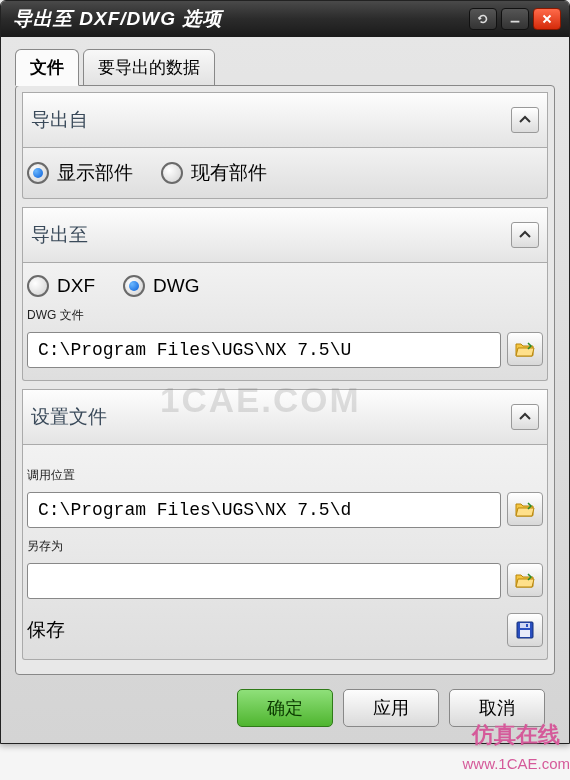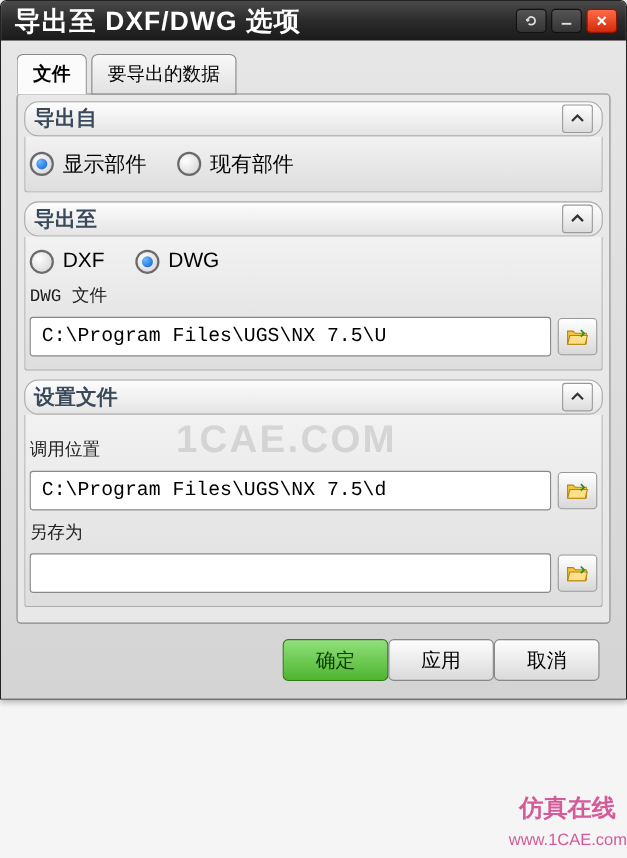--- a/index.html
+++ b/index.html
@@ -22,23 +22,24 @@
     height: 36px;
     background: linear-gradient(to bottom, #4a4a4a 0%, #2b2b2b 50%, #1a1a1a 100%);
     display: flex;
     align-items: center;
     padding: 0 8px 0 12px;
     border-radius: 5px 5px 0 0;
   }
   .title {
     color: #fff;
     font-weight: bold;
-    font-size: 24px;
+    font-size: 19px;
     flex: 1;
     letter-spacing: 1px;
+    font-style: italic;
   }
   .winbtn {
     width: 28px; height: 22px;
     margin-left: 4px;
     border-radius: 4px;
     display: flex; align-items: center; justify-content: center;
     cursor: pointer;
     background: linear-gradient(to bottom, #555, #333);
     border: 1px solid #111;
   }
@@ -70,23 +71,23 @@
   }
   .group {
     margin-bottom: 8px;
     border-radius: 3px;
   }
   .group-hdr {
     display: flex;
     align-items: center;
     background: linear-gradient(to bottom, #fdfdfd 0%, #e4e4e4 100%);
     border: 1px solid #aaa;
-    border-radius: 13px;
-    padding: 2px 8px;
-    font-weight: bold;
+    border-radius: 0;
+    padding: 14px 8px;
+    font-weight: normal;
     font-size: 19px;
     color: #3a4a5a;
   }
   .group-hdr .spacer { flex: 1; }
   .collapse-btn {
     width: 28px; height: 26px;
     background: linear-gradient(to bottom, #fff, #dcdcdc);
     border: 1px solid #999;
     border-radius: 3px;
     display: flex; align-items: center; justify-content: center;
@@ -111,22 +112,22 @@
     border-radius: 50%;
     background: radial-gradient(circle at 35% 35%, #fff, #d0d0d0);
     display: flex; align-items: center; justify-content: center;
   }
   .radio.checked .radio-circle::after {
     content: '';
     width: 10px; height: 10px;
     background: radial-gradient(circle at 30% 30%, #6bb8ff, #0a5fd8);
     border-radius: 50%;
   }
-  .field-label { font-size: 16px; margin: 10px 0 8px 0; color: #222; font-family: Liberation Mono, monospace; }
-  .input-row { display: flex; gap: 6px; align-items: center; }
+  .field-label { font-size: 12px; margin: 10px 0 8px 0; color: #222; }
+  .input-row { display: flex; gap: 6px; align-items: flex-start; }
   .text-input {
     flex: 1;
     height: 36px;
     border: 1px solid #888;
     border-radius: 3px;
     background: #fff;
     padding: 0 10px;
     font-size: 18px;
     font-family: "Courier New", monospace;
   }
@@ -136,21 +137,21 @@
     border-radius: 4px;
     background: linear-gradient(to bottom, #fff, #d8d8d8);
     display: flex; align-items: center; justify-content: center;
     cursor: pointer;
   }
   .save-row { display: flex; align-items: center; margin-top: 14px; }
   .save-row .lbl { flex: 1; font-size: 19px; }
   .footer {
     display: flex;
     justify-content: flex-end;
-    gap: 0;
+    gap: 10px;
     padding: 14px 10px 6px 10px;
   }
   .btn {
     min-width: 96px;
     height: 38px;
     border: 1px solid #888;
     border-radius: 5px;
     background: linear-gradient(to bottom, #fdfdfd, #dadada);
     font-size: 18px;
     cursor: pointer;
@@ -305,20 +306,31 @@
           <div class="input-row">
             <input class="text-input" value="" style="">
             <div class="icon-btn">
               <svg width="20" height="18" viewBox="0 0 20 18">
                 <path d="M1 4h5l2 2h10v9a1 1 0 0 1-1 1H2a1 1 0 0 1-1-1z" fill="#f4c542" stroke="#b8860b"></path>
                 <path d="M3 8h16l-2 8H1z" fill="#ffe08a" stroke="#b8860b"></path>
                 <path d="M13 3l3 3-3 3" fill="none" stroke="#2a8a2a" stroke-width="1.5"></path>
               </svg>
             </div>
           </div>
+          <div class="save-row">
+            <span class="lbl">保存</span>
+            <div class="icon-btn">
+              <svg width="20" height="20" viewBox="0 0 20 20">
+                <rect x="2" y="2" width="16" height="16" rx="1" fill="#2a4fbf" stroke="#15307a"></rect>
+                <rect x="5" y="3" width="10" height="5" fill="#cfd8f5"></rect>
+                <rect x="5" y="10" width="10" height="7" fill="#e8ecfa"></rect>
+                <rect x="11" y="4" width="2" height="3" fill="#2a4fbf"></rect>
+              </svg>
+            </div>
+          </div>
         </div>
       </div>
 
     </div>
 
     <div class="footer">
       <button class="btn primary">确定</button>
       <button class="btn">应用</button>
       <button class="btn">取消</button>
     </div>

